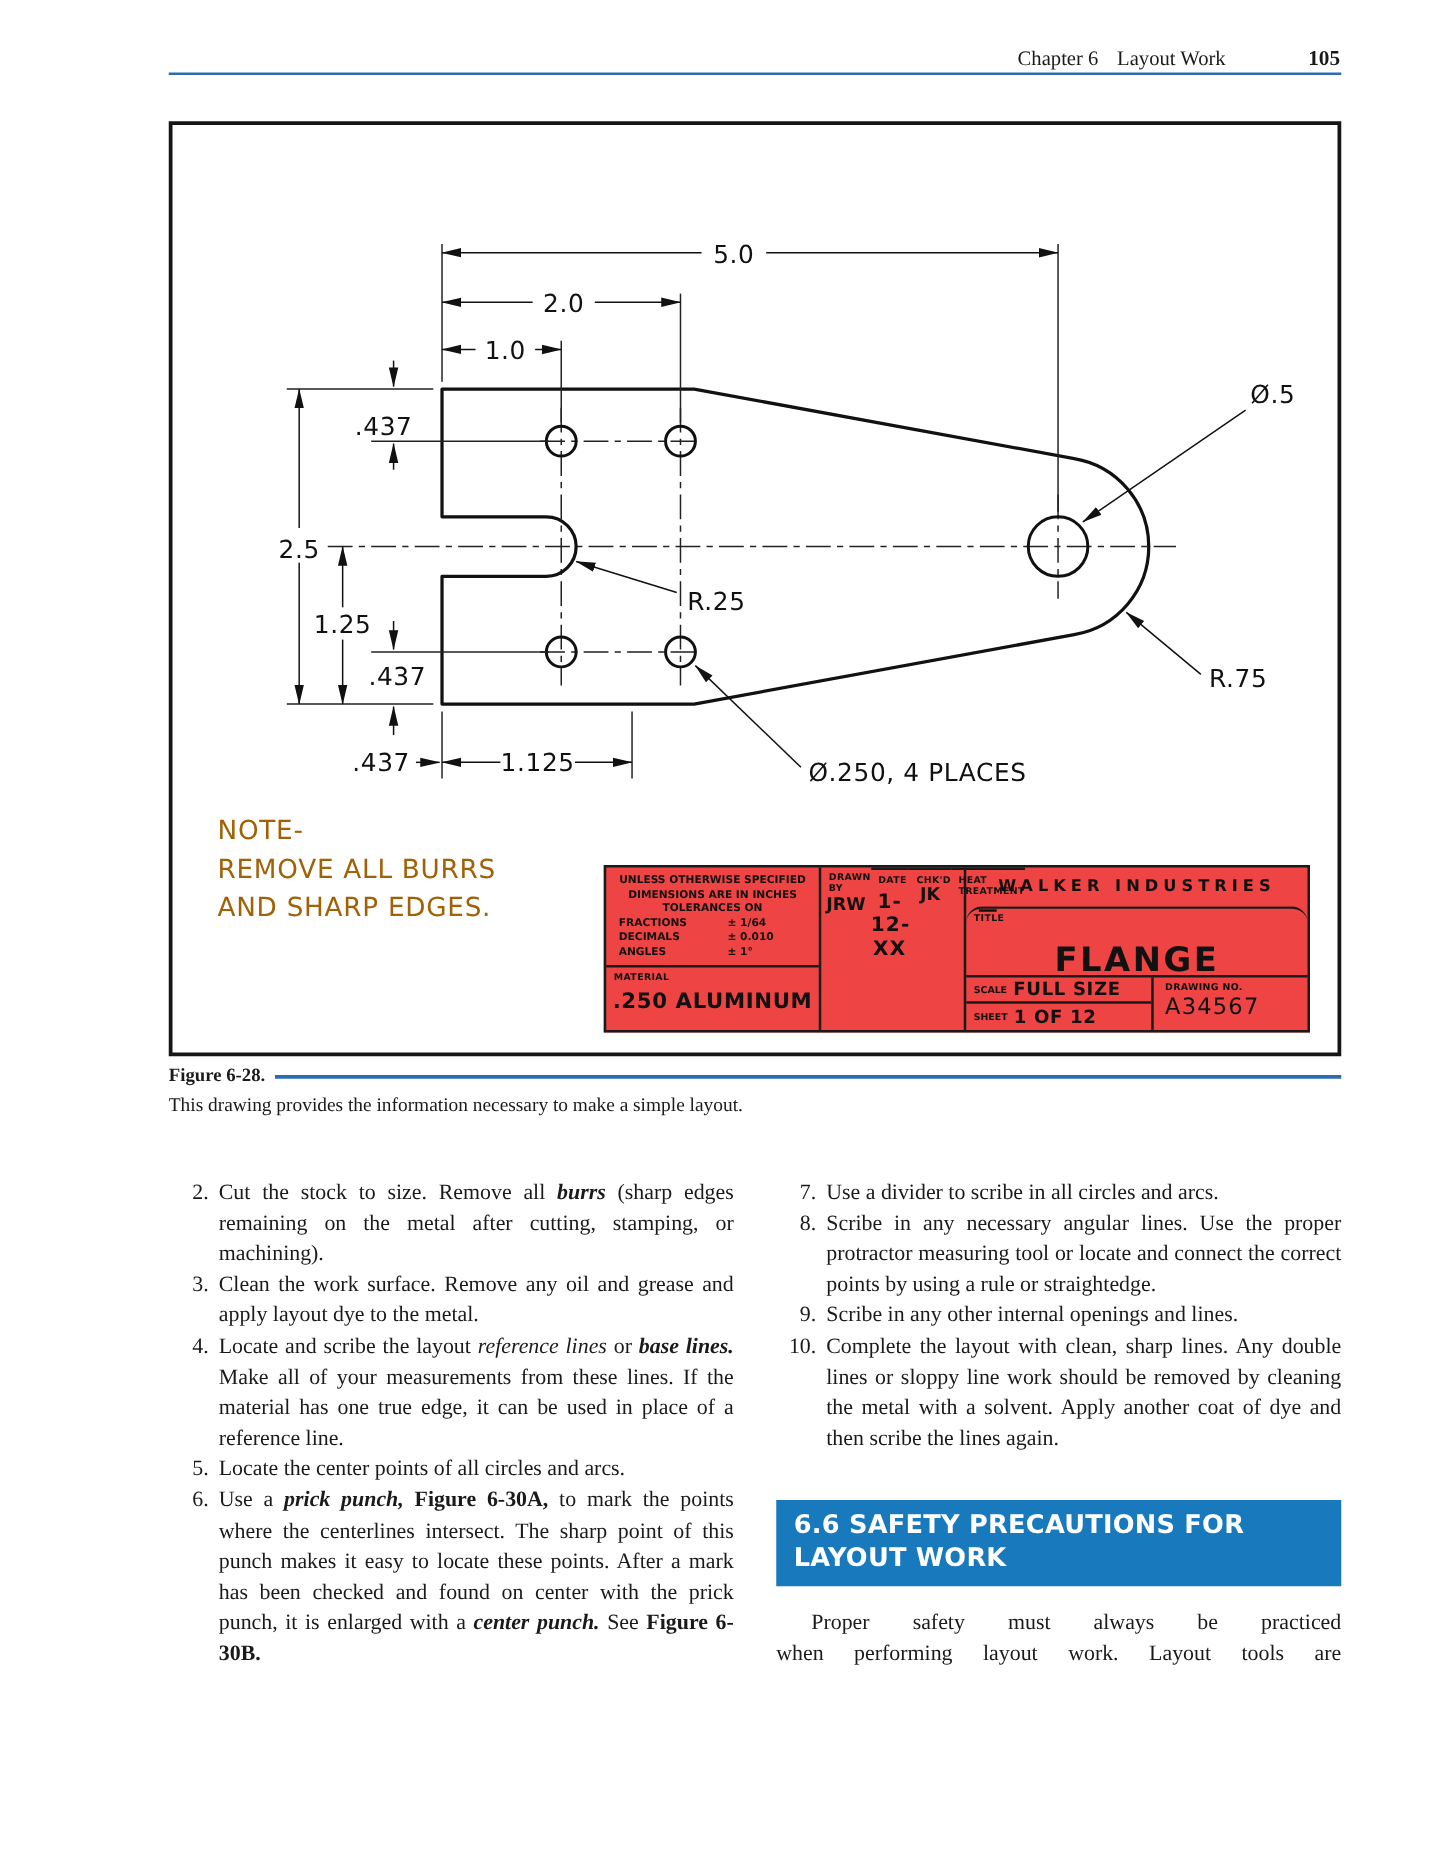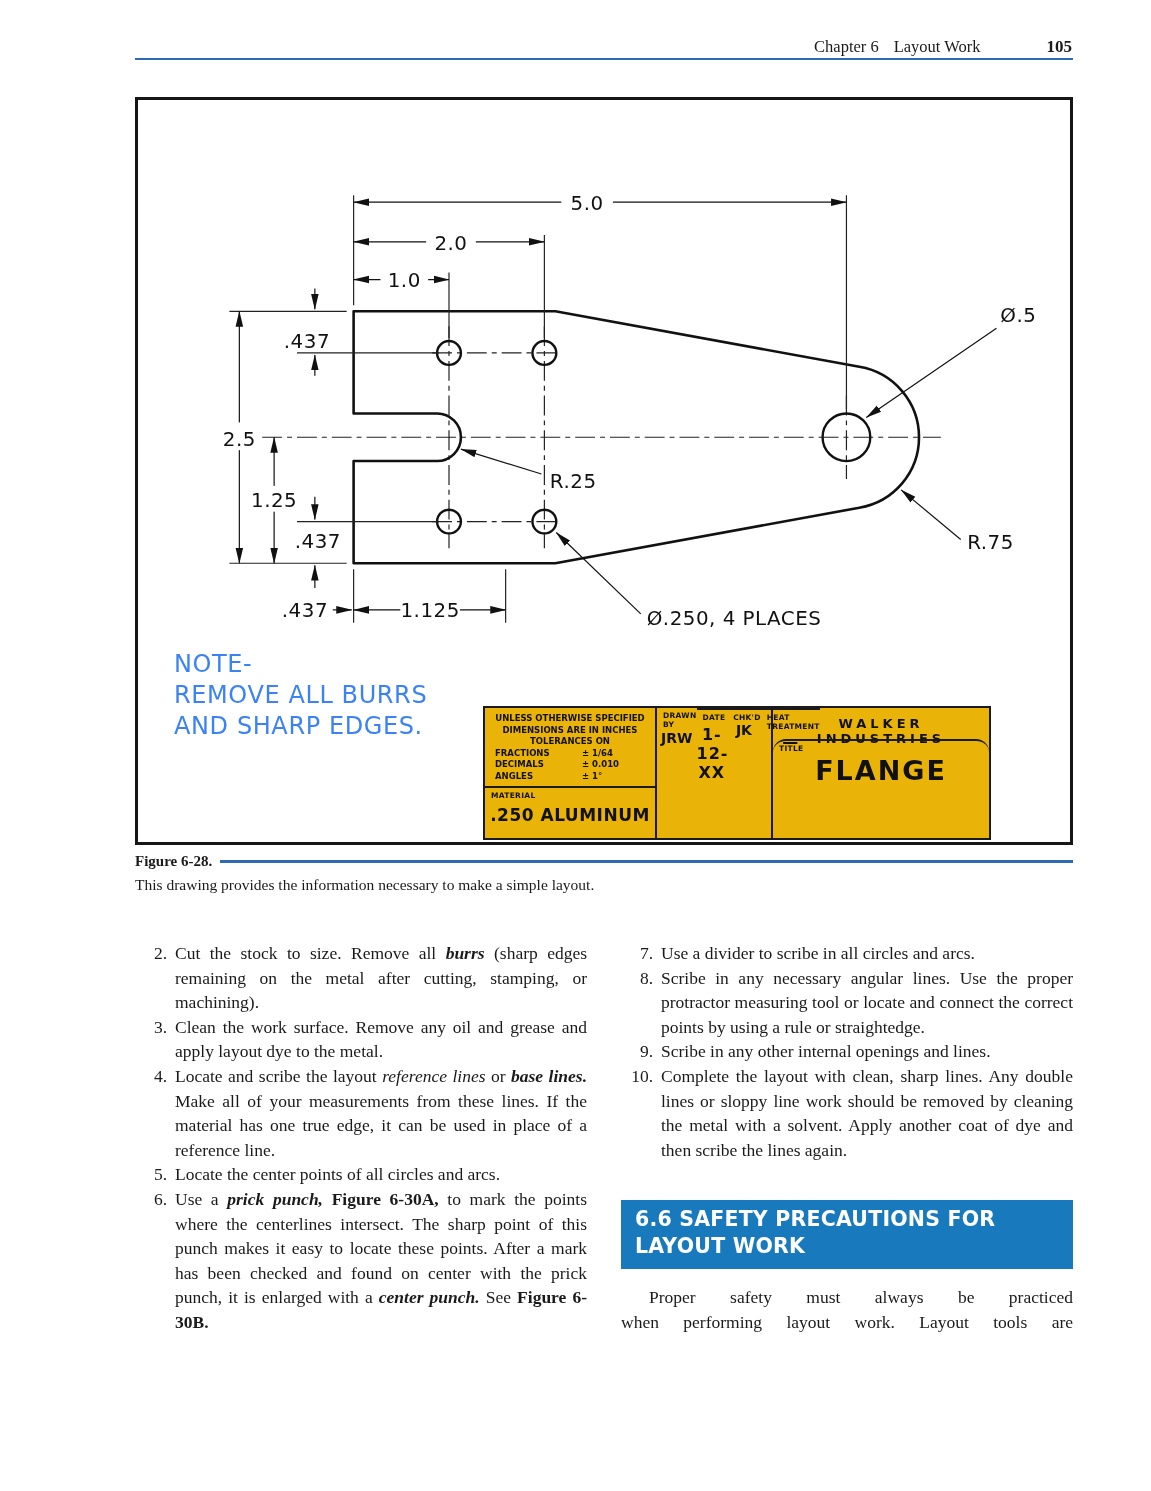--- a/index.html
+++ b/index.html
@@ -12,25 +12,25 @@
   .hdr-page{margin-left:66px;font-weight:bold;font-size:17px;}
   .header-rule{position:absolute;top:58px;left:135px;width:938px;height:2px;background:var(--rule,#2d6cb3);}
 
   
   .figure-box{position:absolute;left:135px;top:97px;width:938px;height:748px;border:3px solid #161616;box-sizing:border-box;background:#fff;}
   .drawing-svg{position:absolute;left:0;top:0;width:100%;height:100%;}
   .dimtext{font-family:"DejaVu Sans","Liberation Sans",sans-serif;font-size:20px;fill:#111;letter-spacing:0.5px;}
 
   
   .note{position:absolute;left:36px;top:549px;font-family:"DejaVu Sans","Liberation Sans",sans-serif;
-        font-size:24px;line-height:31px;letter-spacing:0.6px;color:#3b82f6;}
-
-  
-  .title-block{position:absolute;left:345px;top:606px;width:508px;height:134px;border:2px solid #1a1a1a;
-               box-sizing:border-box;display:flex;font-family:"DejaVu Sans","Liberation Sans",sans-serif;color:#111;background:#eab308;}
+        font-size:21px;line-height:31px;letter-spacing:0.6px;color:#a16207;}
+
+  
+  .title-block{position:absolute;left:345px;top:592px;width:565px;height:134px;border:2px solid #1a1a1a;
+               box-sizing:border-box;display:flex;font-family:"DejaVu Sans","Liberation Sans",sans-serif;color:#111;background:#ef4444;}
   .tb-colA{width:170px;flex:none;display:flex;flex-direction:column;}
   .tb-colB{width:118px;flex:none;border-left:2px solid #1a1a1a;border-right:2px solid #1a1a1a;display:flex;flex-direction:row;box-sizing:border-box;}
   .tb-colC{flex:1;display:flex;flex-direction:column;}
   .tb-tol{height:78px;box-sizing:border-box;padding-top:5px;font-size:8.5px;font-weight:bold;line-height:11.5px;}
   .tol-c{text-align:center;}
   .tol-row{display:flex;padding:0 10px 0 10px;}
   .tol-row .lbl{flex:0 0 58%;}
   .tol-row .val{flex:1;}
   .tb-mat{height:52px;border-top:2px solid #1a1a1a;box-sizing:border-box;}
   .tb-label{font-size:7.5px;font-weight:bold;padding:3px 0 0 6px;letter-spacing:0.3px;}
@@ -38,21 +38,21 @@
   .tb-cell{box-sizing:border-box;}
   .tb-cell + .tb-cell{border-top:2px solid #1a1a1a;}
   .tb-b1{height:31px;} .tb-b2{height:37px;} .tb-b3{height:28px;} .tb-b4{height:34px;}
   .tb-val{text-align:center;font-weight:bold;}
   .tb-b1 .tb-val{font-size:14px;margin-top:1px;}
   .tb-b2 .tb-val{font-size:16px;margin-top:3px;letter-spacing:1px;}
   .tb-b3 .tb-val{font-size:14px;margin-top:0;}
   .tb-b4 .tb-val{font-size:16px;margin-top:1px;}
   .tb-company{height:31px;box-sizing:border-box;text-align:center;font-size:13px;font-weight:bold;letter-spacing:4px;padding-top:8px;}
   .tb-title-cell{height:55px;box-sizing:border-box;border-top:2px solid #1a1a1a;border-radius:13px;}
-  .tb-title-val{text-align:center;font-size:27px;font-weight:bold;letter-spacing:2px;margin-top:2px;}
+  .tb-title-val{text-align:center;font-size:27px;font-weight:bold;letter-spacing:2px;margin-top:14px;}
   .tb-bottom{height:44px;box-sizing:border-box;border-top:2px solid #1a1a1a;display:flex;}
   .tb-scalesheet{width:150px;flex:none;border-right:2px solid #1a1a1a;box-sizing:border-box;display:flex;flex-direction:column;}
   .tb-srow{height:21px;box-sizing:border-box;display:flex;align-items:center;padding-left:6px;}
   .tb-srow:first-child{border-bottom:2px solid #1a1a1a;height:21px;}
   .tb-srow .tb-slbl{font-size:7.5px;font-weight:bold;margin-right:5px;}
   .tb-srow .tb-sval{font-size:14.5px;font-weight:bold;letter-spacing:0.5px;}
   .tb-dwg{flex:1;padding-left:9px;}
   .tb-dwg-val{font-size:18px;font-weight:500;margin-top:1px;letter-spacing:1px;}
 
   
@@ -226,20 +226,36 @@
           <div class="tb-val">—</div>
         </div>
       </div>
 
       <div class="tb-colC">
         <div class="tb-company">WALKER INDUSTRIES</div>
         <div class="tb-title-cell">
           <div class="tb-label">TITLE</div>
           <div class="tb-title-val">FLANGE</div>
         </div>
+        <div class="tb-bottom">
+          <div class="tb-scalesheet">
+            <div class="tb-srow">
+              <span class="tb-slbl">SCALE</span>
+              <span class="tb-sval">FULL SIZE</span>
+            </div>
+            <div class="tb-srow">
+              <span class="tb-slbl">SHEET</span>
+              <span class="tb-sval">1 OF 12</span>
+            </div>
+          </div>
+          <div class="tb-dwg">
+            <div class="tb-label" style="padding-left:0;">DRAWING NO.</div>
+            <div class="tb-dwg-val">A34567</div>
+          </div>
+        </div>
       </div>
     </div>
   </div>
 
   <div class="fig-label-row">
     <span class="fig-label">Figure 6-28.</span>
     <span class="fig-rule"></span>
   </div>
   <div class="fig-caption">This drawing provides the information necessary to make a simple layout.</div>
 

